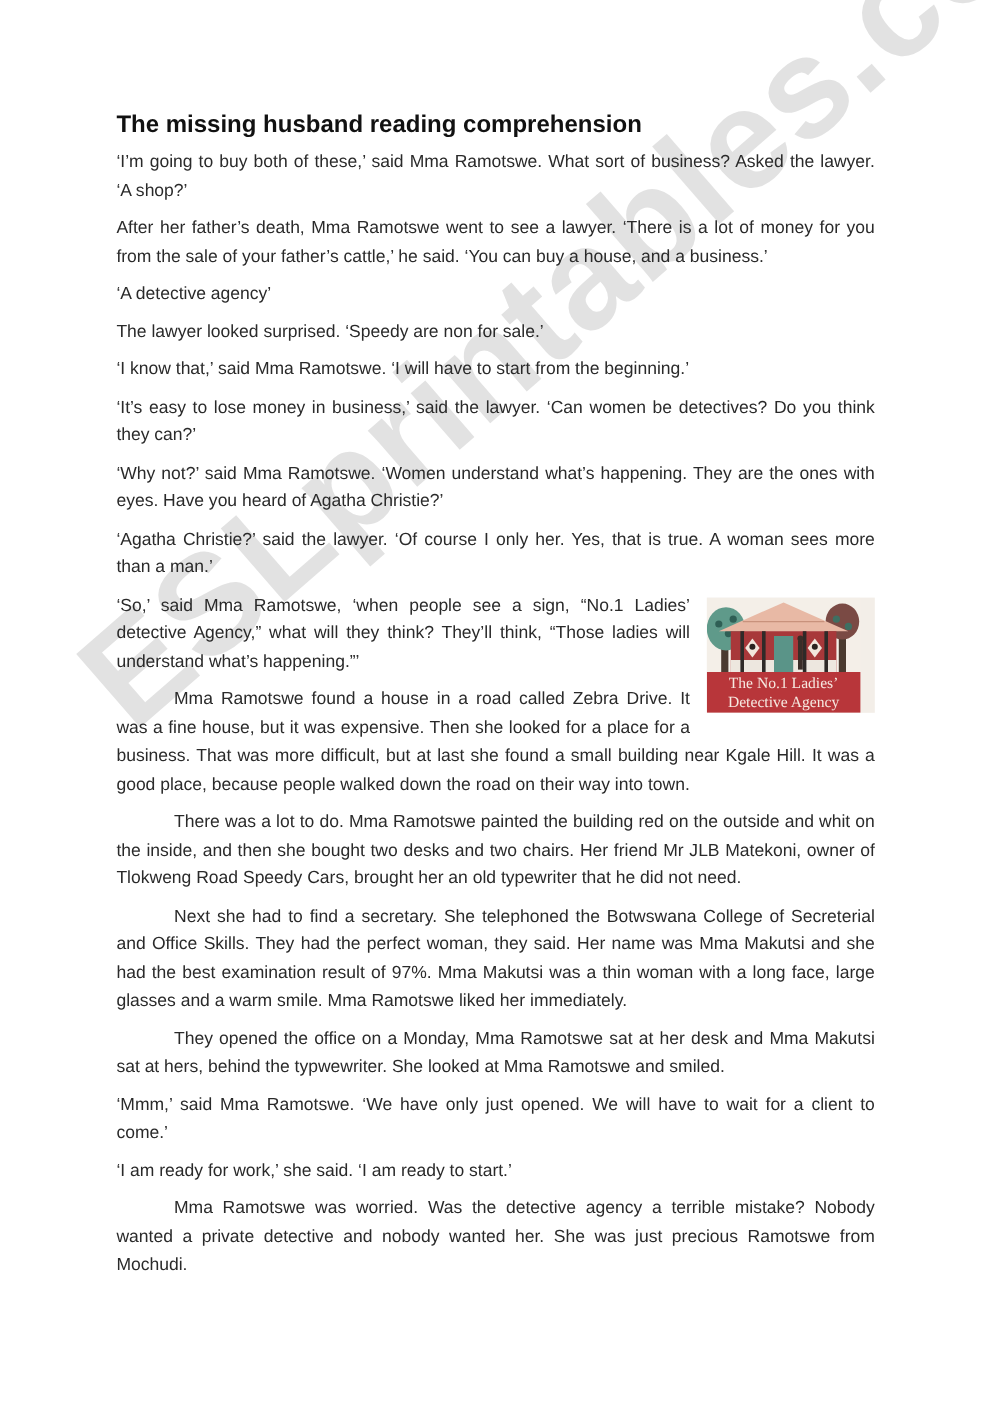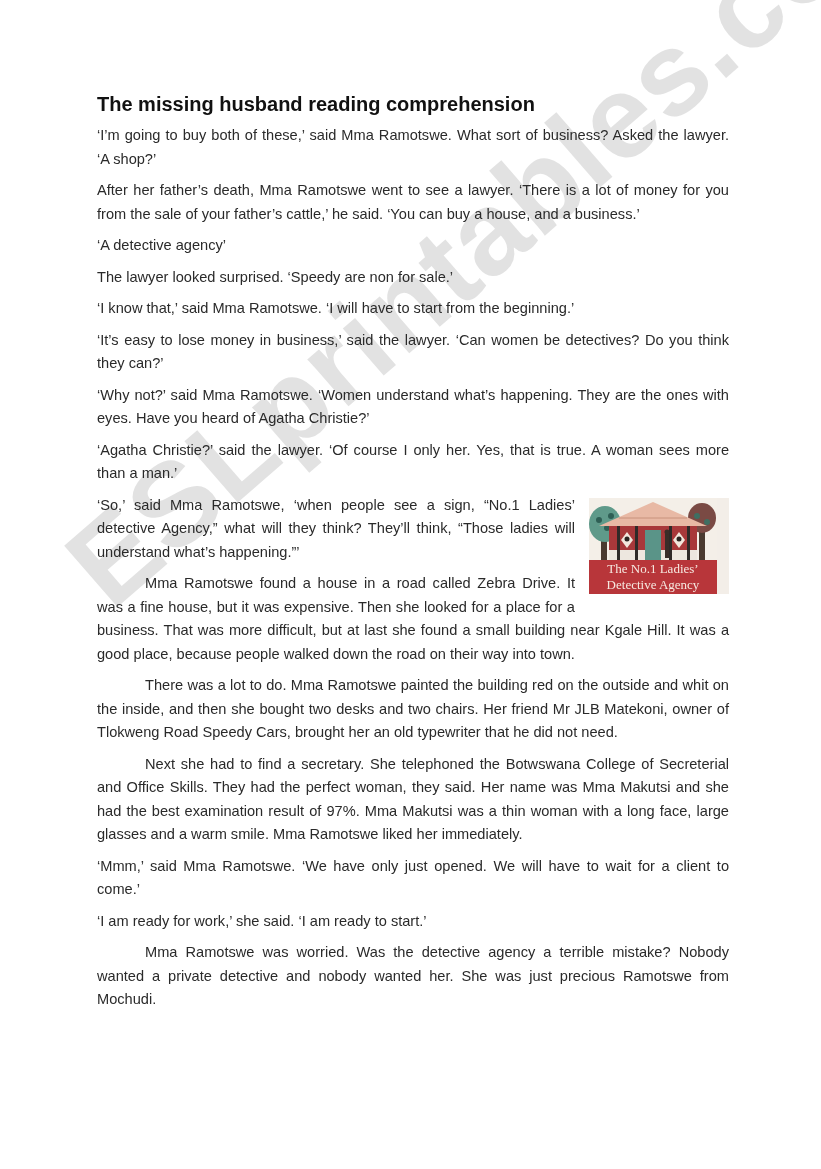--- a/index.html
+++ b/index.html
@@ -102,17 +102,18 @@
       <div class="caption">
         <span>The No.1 Ladies’</span>
         <span>Detective Agency</span>
       </div>
     </div>
 
     <p>‘So,’ said Mma Ramotswe, ‘when people see a sign, “No.1 Ladies’ detective Agency,” what will they think? They’ll think, “Those ladies will understand what’s happening.”’</p>
     <p class="indent">Mma Ramotswe found a house in a road called Zebra Drive. It was a fine house, but it was expensive. Then she looked for a place for a business. That was more difficult, but at last she found a small building near Kgale Hill. It was a good place, because people walked down the road on their way into town.</p>
     <p class="indent">There was a lot to do. Mma Ramotswe painted the building red on the outside and whit on the inside, and then she bought two desks and two chairs. Her friend Mr JLB Matekoni, owner of Tlokweng Road Speedy Cars, brought her an old typewriter that he did not need.</p>
     <p class="indent">Next she had to find a secretary. She telephoned the Botwswana College of Secreterial and Office Skills. They had the perfect woman, they said. Her name was Mma Makutsi and she had the best examination result of 97%. Mma Makutsi was a thin woman with a long face, large glasses and a warm smile. Mma Ramotswe liked her immediately.</p>
+    <p class="indent">They opened the office on a Monday, Mma Ramotswe sat at her desk and Mma Makutsi sat at hers, behind the typwewriter. She looked at Mma Ramotswe and smiled.</p>
     <p>‘Mmm,’ said Mma Ramotswe. ‘We have only just opened. We will have to wait for a client to come.’</p>
     <p>‘I am ready for work,’ she said. ‘I am ready to start.’</p>
     <p class="indent">Mma Ramotswe was worried. Was the detective agency a terrible mistake? Nobody wanted a private detective and nobody wanted her. She was just precious Ramotswe from Mochudi.</p>
   </div>
 </div>
 
 </body></html>

